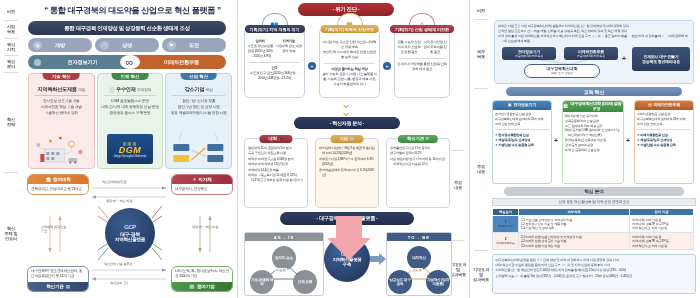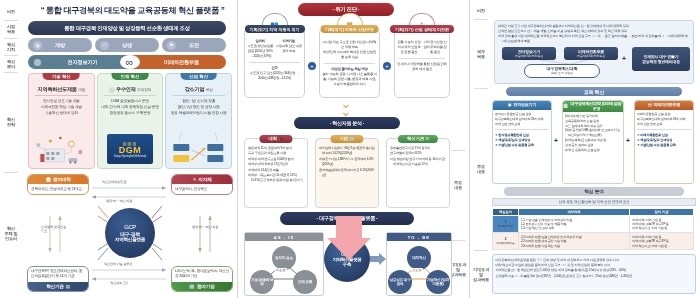--- a/index.html
+++ b/index.html
@@ -53,21 +53,21 @@
   .t1{background:#b03b43;}.t2{background:#3f8a4a;}.t3{background:#3d79a8;}
   .chead{text-align:center;font-size:5.2px;font-weight:bold;color:#2b2b2b;margin-top:3px;letter-spacing:-0.3px;}
   .chead em{font-style:normal;font-size:3.9px;font-weight:normal;color:#666;}
   .cline{height:0.6px;background:#d9c2c2;margin:2px 6px;}
   .clist{padding:0 3px;}
   .clist div{font-size:3.7px;line-height:6px;text-align:center;color:#3a3a3a;letter-spacing:-0.2px;}
   .illu{position:absolute;bottom:2px;left:0;right:0;height:34px;}
 
   .dgm{position:absolute;bottom:4px;left:50%;transform:translateX(-50%);width:46px;height:30px;
     background:linear-gradient(#1e4f8a,#17386a);border-radius:2px;display:flex;flex-direction:column;
-    align-items:center;justify-content:center;}
+    align-items:center;justify-content:center;font-style:italic;}
   .dgm .bld{font-size:4px;color:#ffd45e;letter-spacing:1px;}
   .dgm .big{font-size:9px;font-weight:bold;color:#ffc62b;line-height:9px;letter-spacing:0.5px;}
   .dgm .sub{font-size:2.6px;color:#cfe0f2;letter-spacing:-0.1px;}
 
   
   .eco{position:absolute;left:2px;top:172px;width:208px;height:122px;}
   .node{position:absolute;width:62px;border-radius:6px;background:#fff;box-sizing:border-box;}
   .nhdr{height:9px;border-radius:5px 5px 0 0;display:flex;align-items:center;justify-content:center;
     font-size:4.6px;font-weight:bold;color:#fff;letter-spacing:-0.2px;gap:2px;}
   .nhdr.bot{border-radius:0 0 5px 5px;}
@@ -178,21 +178,21 @@
         </div>
       <div class="seg" style="top:73px;height:98px">
           <b>혁신<br>전략</b>
         </div>
       <div class="seg" style="top:173px;height:120px">
           <b>혁신<br>주체 및<br>인프라</b>
         </div>
     </div>
 
     <div class="content">
-      <div class="vision1">“ 통합 대구경북의 대도약을 교육공동체 혁신 플랫폼 ”</div>
+      <div class="vision1">“ 통합 대구경북의 대도약을 산업으로 혁신 플랫폼 ”</div>
 
       <div class="goalbar">통합 대구경북 인재양성 및 성장동력 선순환 생태계 조성</div>
 
       <div class="valrow">
         <div class="valbox">
           <span class="ic">◍</span>
           <span>개방</span>
         </div>
         <div class="valbox">
           <span class="ic">◠</span>

